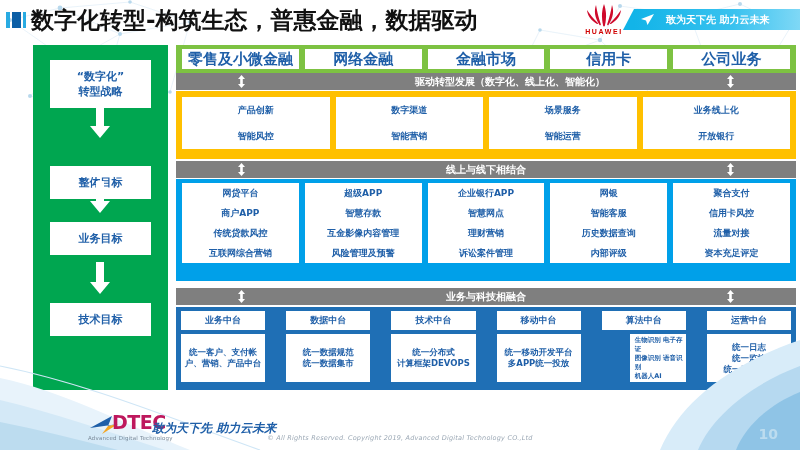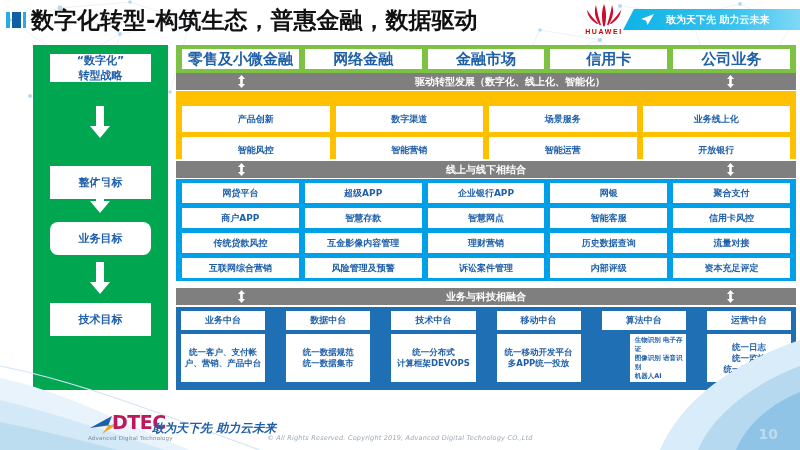--- a/index.html
+++ b/index.html
@@ -47,39 +47,39 @@
     position:absolute;left:33px;top:45px;width:135px;height:345px;
     background:#00A650;
   }
   .strat-box{
     position:absolute;left:17px;width:101px;background:#ffffff;
     color:#1F5FA8;font-size:11px;font-weight:bold;text-align:center;
     display:flex;align-items:center;justify-content:center;
     line-height:15px;box-sizing:border-box;
     font-family:"DejaVu Sans","Liberation Sans",sans-serif;
   }
-  .sb0{top:9px;height:28px;}
+  .sb0{top:15px;height:48px;}
   .sb1{top:96px;height:33px;margin-top:25px;}
-  .sb2{top:177px;height:33px;border-radius:8px;}
+  .sb2{top:177px;height:33px;}
   .sb3{top:258px;height:33px;}
   .strat-arrow{position:absolute;left:57px;width:20px;height:32px;}
   .sa0{top:61px;}
   .sa1{top:136px;}
   .sa2{top:217px;}
 
   
   .panel{position:absolute;left:176px;width:620px;box-sizing:border-box;}
 
   .band-green{top:45px;height:28px;background:#7DC242;padding:4px 6px;}
-  .band-orange{top:91px;height:68px;background:#FFC000;padding:15px 6px;}
+  .band-orange{top:91px;height:68px;background:#FFC000;padding:6px 6px;}
   .band-blue{top:179px;height:102px;background:#00A0E9;padding:4px 6px;}
   .band-deep{top:307px;height:83px;background:#1F6FB5;padding:4px 5px;}
 
   .row{display:flex;gap:6px;width:100%;}
-  .row + .row{margin-top:5px;}
+  .row + .row{}
 
   .cell{
     flex:1;background:#ffffff;display:flex;align-items:center;justify-content:center;
     text-align:center;color:#1F5FA8;font-size:9px;font-weight:bold;
     line-height:11px;box-sizing:border-box;padding:1px 2px;
     font-family:"DejaVu Sans","Liberation Sans",sans-serif;
   }
   .band-green .cell{height:20px;font-size:15px;}
   .band-orange .cell{height:26px;}
   .band-blue .cell{height:20px;}

